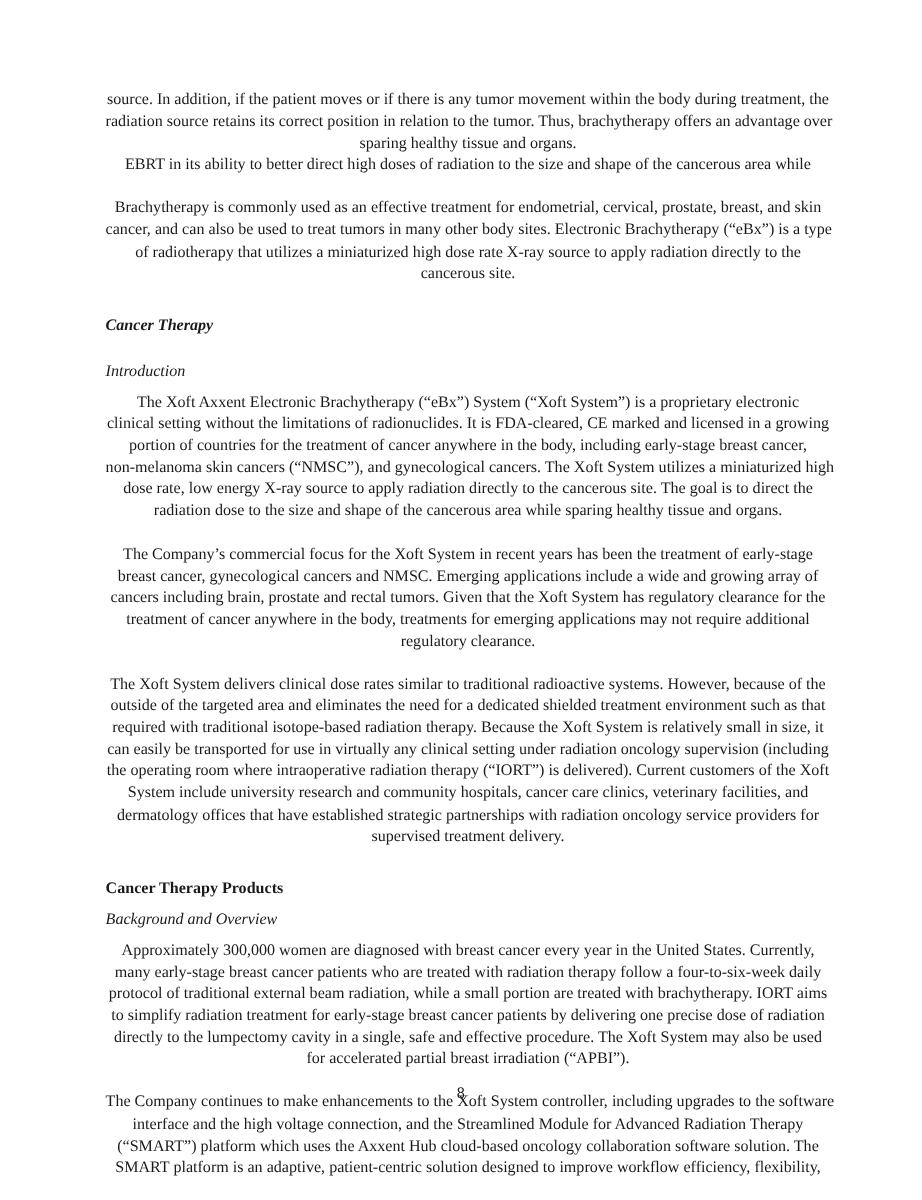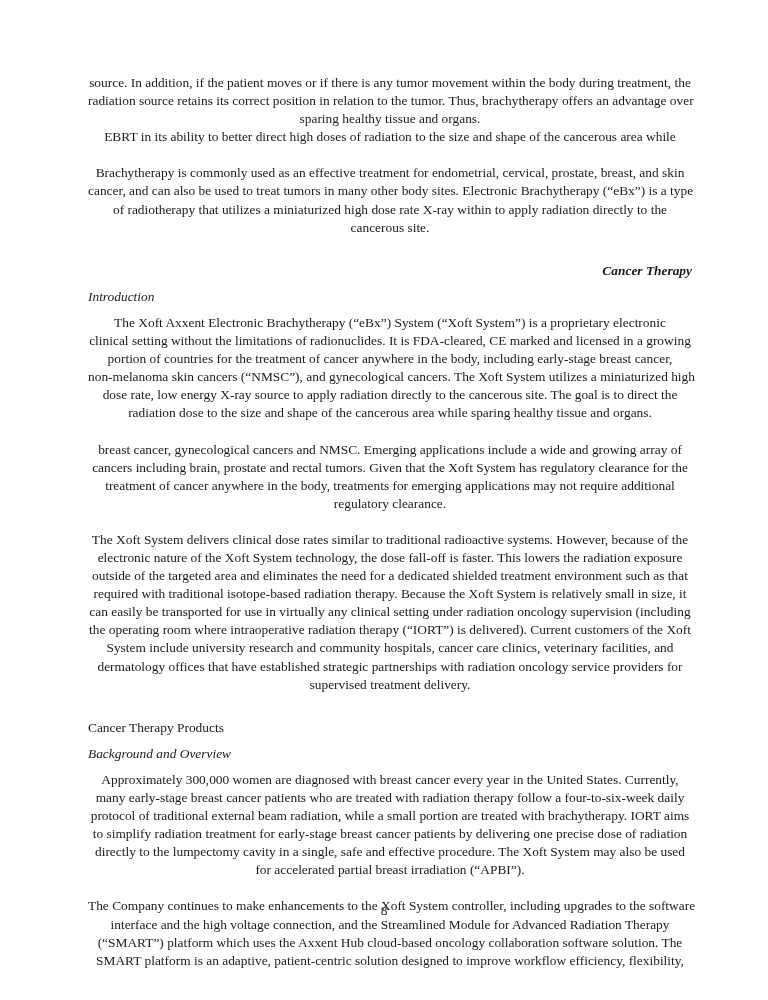--- a/index.html
+++ b/index.html
@@ -27,25 +27,24 @@
       margin: 0 0 18px 0;
       white-space: nowrap;
       text-align: center;
     }
     .para .line {
       display: block;
     }
     .heading-bold-italic {
       font-weight: bold;
       font-style: italic;
-      margin: 0 0 8px 0;
-      text-align: right;
+      margin: 0 0 20px 0;
     }
     .heading-bold {
-      font-weight: normal;
+      font-weight: bold;
       margin: 0 0 8px 0;
     }
     .subheading-italic {
       font-style: italic;
       margin: 0 0 8px 0;
     }
     .section-gap {
       height: 7px;
     }
     .page-number {
@@ -66,48 +65,48 @@
   <div class="para">
     <span class="line">source. In addition, if the patient moves or if there is any tumor movement within the body during treatment, the</span>
     <span class="line">radiation source retains its correct position in relation to the tumor. Thus, brachytherapy offers an advantage over</span>
     <span class="line">sparing healthy tissue and organs.</span>
     <span class="line">EBRT in its ability to better direct high doses of radiation to the size and shape of the cancerous area while</span>
   </div>
 
   <div class="para">
     <span class="line">Brachytherapy is commonly used as an effective treatment for endometrial, cervical, prostate, breast, and skin</span>
     <span class="line">cancer, and can also be used to treat tumors in many other body sites. Electronic Brachytherapy (“eBx”) is a type</span>
-    <span class="line">of radiotherapy that utilizes a miniaturized high dose rate X-ray within to apply radiation directly to the</span>
+    <span class="line">of radiotherapy that utilizes a miniaturized high dose rate X-ray source to apply radiation directly to the</span>
     <span class="line">cancerous site.</span>
   </div>
 
   <div class="section-gap"></div>
 
   <div class="heading-bold-italic">Cancer Therapy</div>
   <div class="subheading-italic">Introduction</div>
 
   <div class="para">
     <span class="line">The Xoft Axxent Electronic Brachytherapy (“eBx”) System (“Xoft System”) is a proprietary electronic</span>
     <span class="line">clinical setting without the limitations of radionuclides. It is FDA-cleared, CE marked and licensed in a growing</span>
     <span class="line">portion of countries for the treatment of cancer anywhere in the body, including early-stage breast cancer,</span>
     <span class="line">non-melanoma skin cancers (“NMSC”), and gynecological cancers. The Xoft System utilizes a miniaturized high</span>
     <span class="line">dose rate, low energy X-ray source to apply radiation directly to the cancerous site. The goal is to direct the</span>
     <span class="line">radiation dose to the size and shape of the cancerous area while sparing healthy tissue and organs.</span>
   </div>
 
   <div class="para">
+    <span class="line">The Company’s commercial focus for the Xoft System in recent years has been the treatment of early-stage</span>
     <span class="line">breast cancer, gynecological cancers and NMSC. Emerging applications include a wide and growing array of</span>
     <span class="line">cancers including brain, prostate and rectal tumors. Given that the Xoft System has regulatory clearance for the</span>
     <span class="line">treatment of cancer anywhere in the body, treatments for emerging applications may not require additional</span>
     <span class="line">regulatory clearance.</span>
   </div>
 
   <div class="para">
     <span class="line">The Xoft System delivers clinical dose rates similar to traditional radioactive systems. However, because of the</span>
-    <span class="line">electronic nature of the Xoft System technology, the dose fall-off is faster. This lowers the radiation exposure</span>
     <span class="line">outside of the targeted area and eliminates the need for a dedicated shielded treatment environment such as that</span>
     <span class="line">required with traditional isotope-based radiation therapy. Because the Xoft System is relatively small in size, it</span>
     <span class="line">can easily be transported for use in virtually any clinical setting under radiation oncology supervision (including</span>
     <span class="line">the operating room where intraoperative radiation therapy (“IORT”) is delivered). Current customers of the Xoft</span>
     <span class="line">System include university research and community hospitals, cancer care clinics, veterinary facilities, and</span>
     <span class="line">dermatology offices that have established strategic partnerships with radiation oncology service providers for</span>
     <span class="line">supervised treatment delivery.</span>
   </div>
 
   <div class="section-gap"></div>

